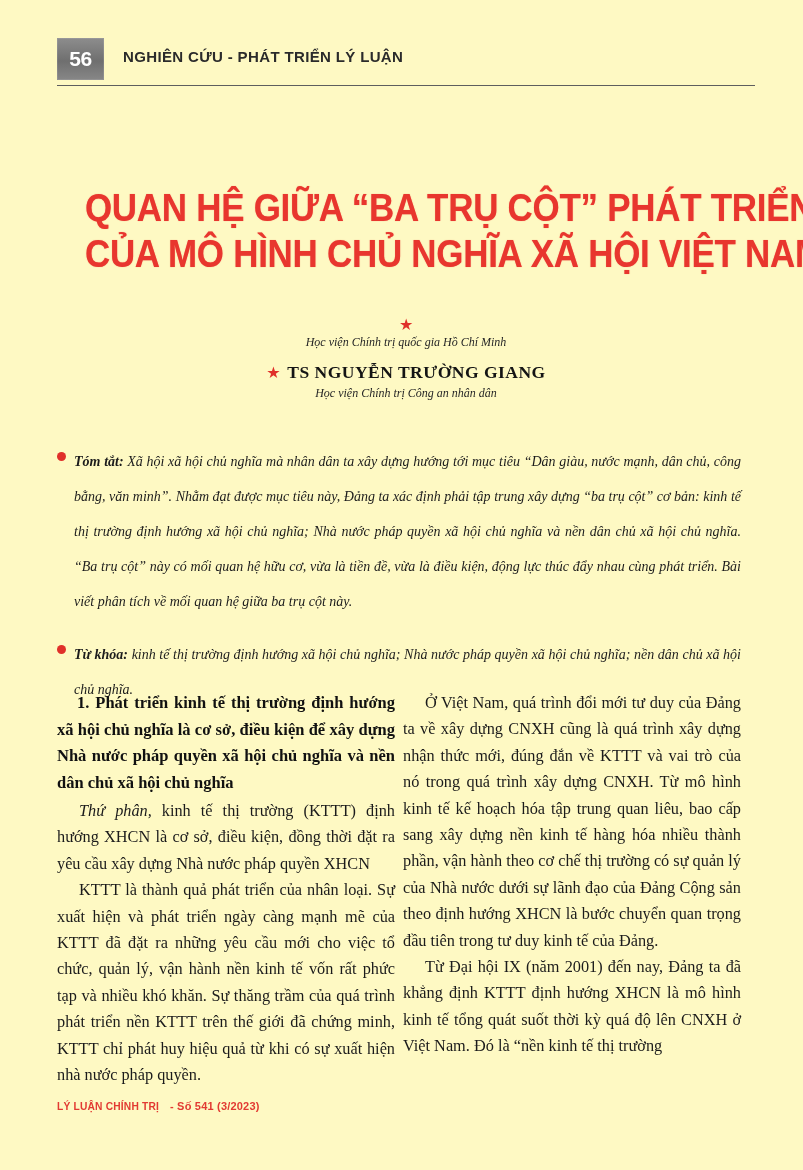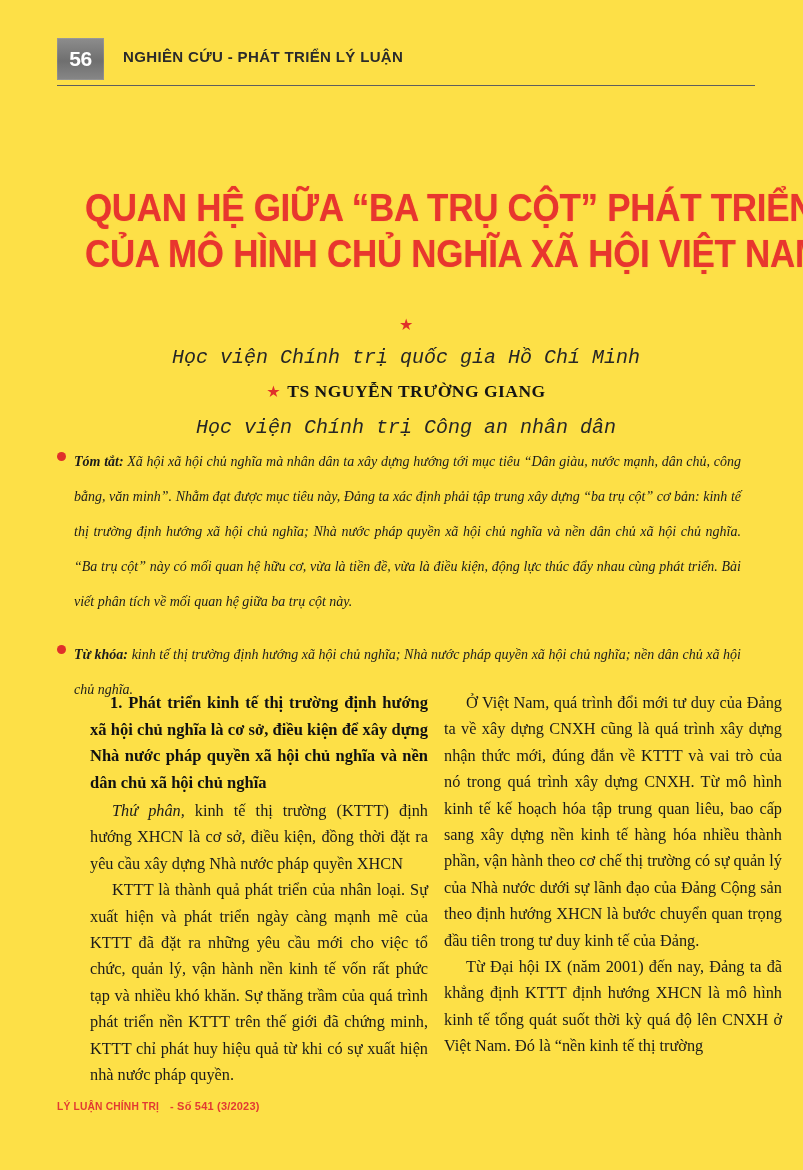--- a/index.html
+++ b/index.html
@@ -14,21 +14,21 @@
     font-family: "Liberation Serif", serif;
     color: #1a1a1a;
     overflow: hidden;
   }
 
   .page {
     position: absolute;
     left: 0; top: 0;
     width: 803px;
     height: 1170px;
-    background: #fde047;
+    background: #fef9c3;
   }
 
   
   .runhead {
     position: absolute;
     left: 57px;
     top: 38px;
     width: 700px;
     height: 50px;
   }
@@ -114,25 +114,25 @@
     line-height: 14px;
   }
   .author-name {
     font-family: "Liberation Serif", serif;
     font-weight: bold;
     font-size: 17.5px;
     letter-spacing: 0.5px;
     color: #141414;
   }
   .author-aff {
-    font-family: Liberation Mono, monospace;
-    font-style: italic;
-    font-size: 20px;
+    font-family: Liberation Serif, serif;
+    font-style: italic;
+    font-size: 12px;
     color: #262626;
-    margin-top: 14px;
+    margin-top: 3px;
     margin-bottom: 12px;
   }
 
   
   .abstract-block {
     position: absolute;
     left: 57px;
     top: 444px;
     width: 700px;
   }
@@ -161,22 +161,21 @@
   }
 
   
   .columns {
     position: absolute;
     left: 57px;
     top: 690px;
     width: 700px;
     height: 370px;
     display: flex;
-    gap: 16px;
-    margin-left: 33px;
+    gap: 8px;
   }
   .col {
     width: 338px;
   }
   .sec-heading {
     font-family: "Liberation Serif", serif;
     font-weight: bold;
     font-size: 16.5px;
     line-height: 26.5px;
     text-align: justify;

